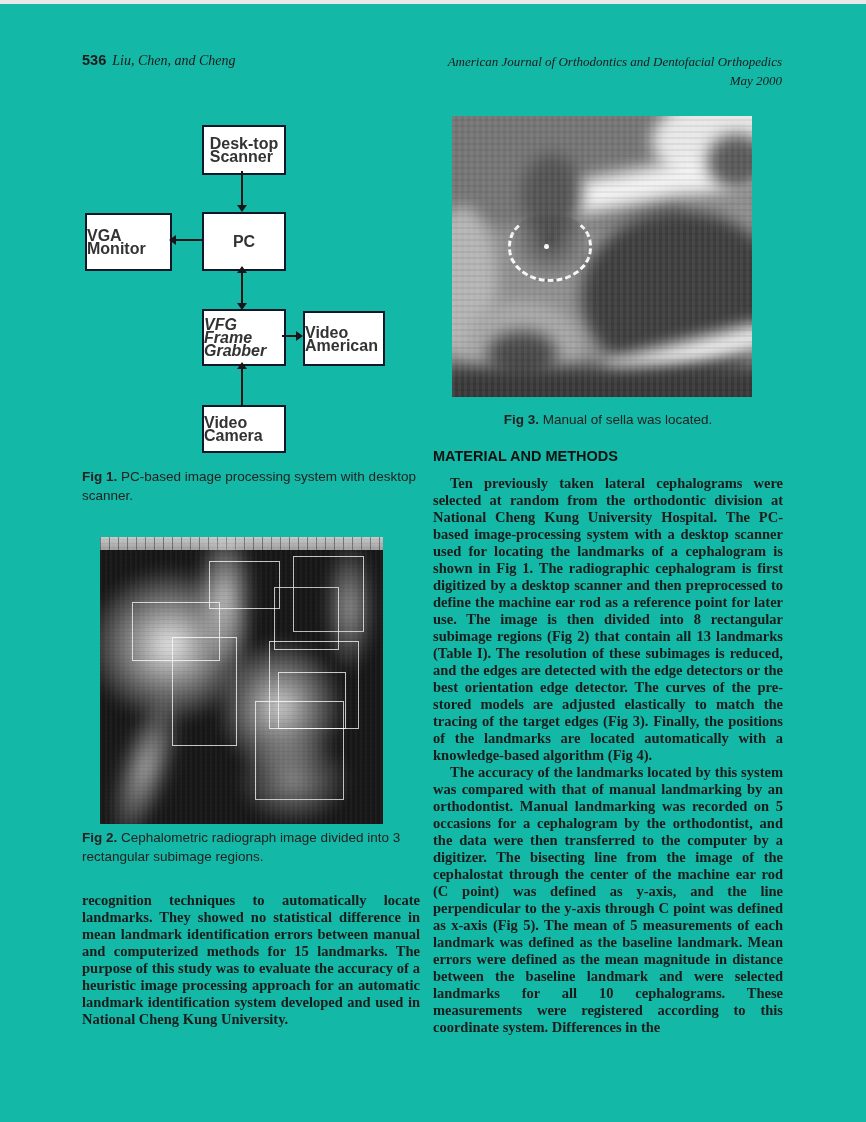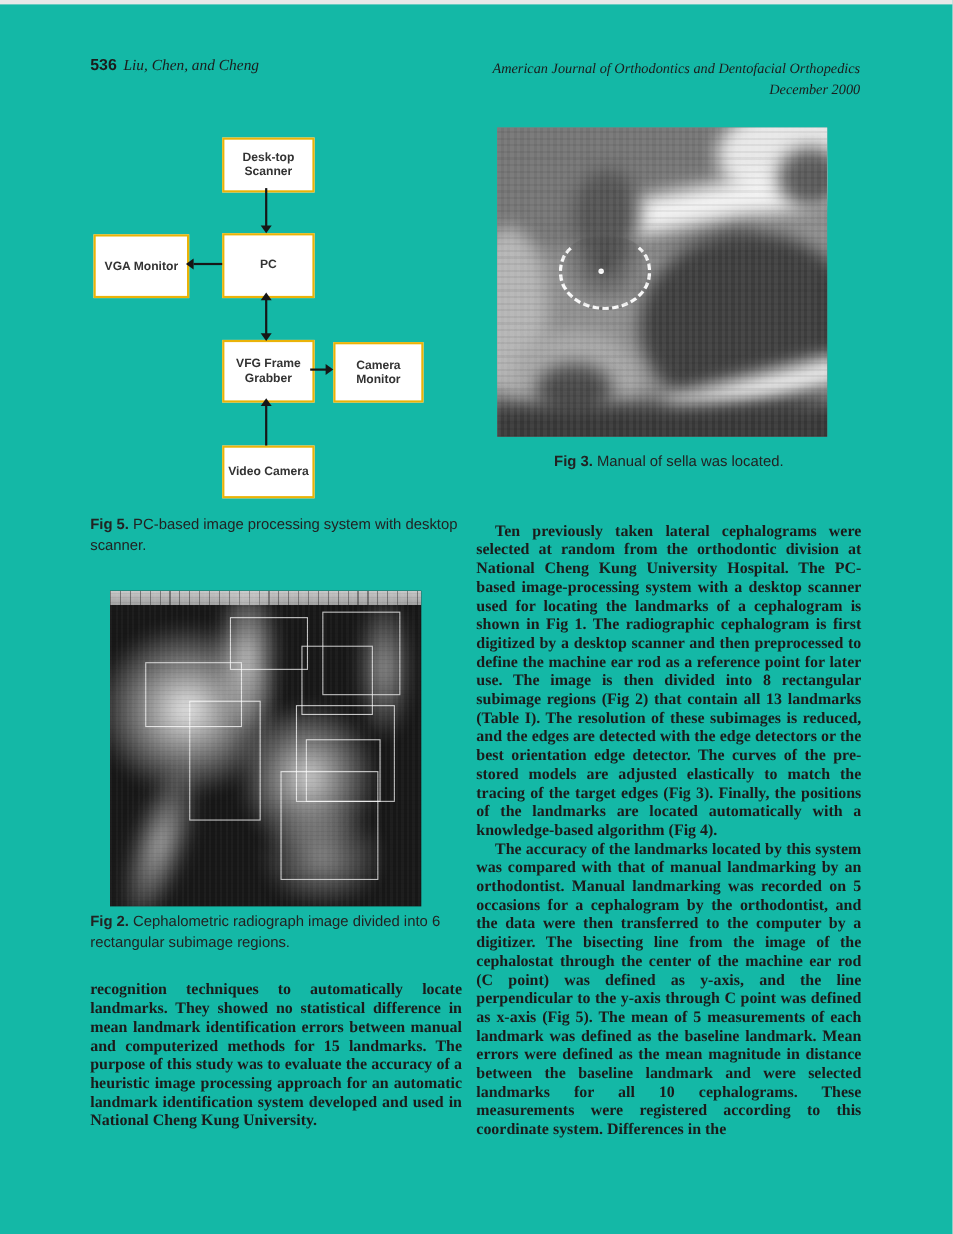--- a/index.html
+++ b/index.html
@@ -17,23 +17,23 @@
   .caption{font-family:"Liberation Sans",sans-serif;font-size:13.5px;line-height:19px;color:#222;}
   .caption b{font-weight:bold;}
   .section-heading{font-family:"Liberation Sans",sans-serif;font-weight:bold;font-size:14.5px;color:#111;}
   
   .bodytext{font-size:14.5px;line-height:17px;text-align:justify;}
   .bodytext p{margin:0;font-weight:bold;}
   .bodytext p.indent{text-indent:17px;}
   
   .flowchart{position:absolute;left:85px;top:115px;width:310px;height:340px;}
   .fc-box{
-    position:absolute;border:2px solid #eab308;background:#fff;
-    display:flex;align-items:center;justify-content:center;text-align:center;
-    font-family:"Liberation Sans",sans-serif;font-weight:bold;font-size:11px;
+    position:absolute;border:2px solid #0f172a;background:#fff;
+    display:flex;align-items:center;justify-content:center;text-align:left;
+    font-family:"Liberation Sans",sans-serif;font-weight:bold;font-size:16px;
     color:#333;white-space:pre-line;line-height:13px;
   }
   .fc-line{position:absolute;background:#161616;}
   .fc-tri{position:absolute;width:0;height:0;}
   .tri-down{border-left:5px solid transparent;border-right:5px solid transparent;border-top:7px solid #161616;}
   .tri-up{border-left:5px solid transparent;border-right:5px solid transparent;border-bottom:7px solid #161616;}
   .tri-left{border-top:5px solid transparent;border-bottom:5px solid transparent;border-right:7px solid #161616;}
   .tri-right{border-top:5px solid transparent;border-bottom:5px solid transparent;border-left:7px solid #161616;}
   
   .xray{position:absolute;left:100px;top:533px;width:283px;height:287px;background:#171717;overflow:hidden;}
@@ -65,52 +65,52 @@
 </head>
 <body>
 
 <div class="page">
 
   <div class="hdr-left">
     <span class="hdr-num">536</span><span class="hdr-authors">Liu, Chen, and Cheng</span>
   </div>
   <div class="hdr-right">
     <div>American Journal of Orthodontics and Dentofacial Orthopedics</div>
-    <div>December 2000</div>
+    <div>May 2000</div>
   </div>
 
   <div class="flowchart">
     <div class="fc-box" style="left:117px;top:6px;width:80px;height:46px;">Desk-top
 Scanner</div>
     <div class="fc-box" style="left:117px;top:93px;width:80px;height:55px;">PC</div>
     <div class="fc-box" style="left:0px;top:94px;width:83px;height:54px;">VGA Monitor</div>
-    <div class="fc-box" style="left:117px;top:190px;width:80px;height:53px;">VFG Frame
+    <div class="fc-box" style="left:117px;top:190px;width:80px;height:53px;font-style:italic;">VFG Frame
 Grabber</div>
-    <div class="fc-box" style="left:218px;top:192px;width:78px;height:51px;">Camera Monitor</div>
+    <div class="fc-box" style="left:218px;top:192px;width:78px;height:51px;">Video American</div>
     <div class="fc-box" style="left:117px;top:286px;width:80px;height:44px;">Video Camera</div>
 
     <div class="fc-line" style="left:156px;top:52px;width:2px;height:35px;"></div>
     <div class="fc-tri tri-down" style="left:152px;top:86px;"></div>
 
     <div class="fc-line" style="left:91px;top:120px;width:26px;height:2px;"></div>
     <div class="fc-tri tri-left" style="left:84px;top:116px;"></div>
 
     <div class="fc-line" style="left:156px;top:153px;width:2px;height:32px;"></div>
     <div class="fc-tri tri-up" style="left:152px;top:147px;"></div>
     <div class="fc-tri tri-down" style="left:152px;top:184px;"></div>
 
     <div class="fc-line" style="left:197px;top:216px;width:15px;height:2px;"></div>
     <div class="fc-tri tri-right" style="left:211px;top:212px;"></div>
 
     <div class="fc-line" style="left:156px;top:249px;width:2px;height:37px;"></div>
     <div class="fc-tri tri-up" style="left:152px;top:243px;"></div>
   </div>
 
   <div class="abs caption" style="left:82px;top:463px;width:338px;">
-    <b>Fig 5.</b><span> PC-based image processing system with desktop scanner.</span>
+    <b>Fig 1.</b><span> PC-based image processing system with desktop scanner.</span>
   </div>
 
   <div class="xray">
     <div class="blob xr-ruler"></div>
     <div class="blob" style="left:-15px;top:28px;width:170px;height:160px;background:radial-gradient(ellipse,rgba(245,245,245,.95) 0%,rgba(245,245,245,0) 70%);"></div>
     <div class="blob" style="left:95px;top:-10px;width:60px;height:140px;background:radial-gradient(ellipse,rgba(235,235,235,.8) 0%,rgba(235,235,235,0) 72%);"></div>
     <div class="blob" style="left:115px;top:100px;width:130px;height:140px;background:radial-gradient(ellipse,rgba(240,240,240,.85) 0%,rgba(240,240,240,0) 70%);"></div>
     <div class="blob" style="left:18px;top:150px;width:55px;height:160px;transform:rotate(18deg);background:radial-gradient(ellipse,rgba(225,225,225,.7) 0%,rgba(225,225,225,0) 70%);"></div>
     <div class="blob" style="left:222px;top:0px;width:55px;height:140px;background:radial-gradient(ellipse,rgba(215,215,215,.65) 0%,rgba(215,215,215,0) 68%);"></div>
     <div class="blob" style="left:135px;top:195px;width:115px;height:95px;background:radial-gradient(ellipse,rgba(230,230,230,.55) 0%,rgba(230,230,230,0) 70%);"></div>
@@ -120,21 +120,21 @@
     <div class="xr-rect" style="left:174px;top:50px;width:63px;height:61px;"></div>
     <div class="xr-rect" style="left:32px;top:65px;width:86px;height:57px;"></div>
     <div class="xr-rect" style="left:72px;top:100px;width:63px;height:107px;"></div>
     <div class="xr-rect" style="left:169px;top:104px;width:88px;height:86px;"></div>
     <div class="xr-rect" style="left:178px;top:135px;width:66px;height:55px;"></div>
     <div class="xr-rect" style="left:155px;top:164px;width:87px;height:97px;"></div>
     <div class="grain"></div>
   </div>
 
   <div class="abs caption" style="left:82px;top:824px;width:338px;">
-    <b>Fig 2.</b><span> Cephalometric radiograph image divided into 6 rectangular subimage regions.</span>
+    <b>Fig 2.</b><span> Cephalometric radiograph image divided into 3 rectangular subimage regions.</span>
   </div>
 
   <div class="abs bodytext" style="left:82px;top:888px;width:338px;">
     <p>recognition techniques to automatically locate landmarks. They showed no statistical difference in mean landmark identification errors between manual and computerized methods for 15 landmarks. The purpose of this study was to evaluate the accuracy of a heuristic image processing approach for an automatic landmark identification system developed and used in National Cheng Kung University.</p>
   </div>
 
   <div class="sella-img">
     <div class="s-blob" style="left:-30px;top:-30px;width:260px;height:140px;border-radius:0;background:#757575;"></div>
     <div class="s-blob" style="left:200px;top:-20px;width:140px;height:90px;background:#e8e8e8;"></div>
     <div class="s-blob" style="left:100px;top:48px;width:230px;height:34px;transform:rotate(-11deg);border-radius:20px;background:#f2f2f2;"></div>
@@ -148,19 +148,20 @@
     <div class="s-blob" style="left:-10px;top:250px;width:330px;height:60px;border-radius:0;background:#383838;"></div>
     <div class="sella-cup"></div>
     <div class="sella-dot"></div>
     <div class="pixelate"></div>
   </div>
 
   <div class="abs caption" style="left:433px;top:406px;width:350px;text-align:center;">
     <b>Fig 3.</b><span> Manual of sella was located.</span>
   </div>
 
+  <div class="abs section-heading" style="left:433px;top:444px;width:350px;">MATERIAL AND METHODS</div>
 
   <div class="abs bodytext" style="left:433px;top:471px;width:350px;">
     <p class="indent">Ten previously taken lateral cephalograms were selected at random from the orthodontic division at National Cheng Kung University Hospital. The PC-based image-processing system with a desktop scanner used for locating the landmarks of a cephalogram is shown in Fig 1. The radiographic cephalogram is first digitized by a desktop scanner and then preprocessed to define the machine ear rod as a reference point for later use. The image is then divided into 8 rectangular subimage regions (Fig 2) that contain all 13 landmarks (Table I). The resolution of these subimages is reduced, and the edges are detected with the edge detectors or the best orientation edge detector. The curves of the pre-stored models are adjusted elastically to match the tracing of the target edges (Fig 3). Finally, the positions of the landmarks are located automatically with a knowledge-based algorithm (Fig 4).</p>
     <p class="indent">The accuracy of the landmarks located by this system was compared with that of manual landmarking by an orthodontist. Manual landmarking was recorded on 5 occasions for a cephalogram by the orthodontist, and the data were then transferred to the computer by a digitizer. The bisecting line from the image of the cephalostat through the center of the machine ear rod (C point) was defined as y-axis, and the line perpendicular to the y-axis through C point was defined as x-axis (Fig 5). The mean of 5 measurements of each landmark was defined as the baseline landmark. Mean errors were defined as the mean magnitude in distance between the baseline landmark and were selected landmarks for all 10 cephalograms. These measurements were registered according to this coordinate system. Differences in the</p>
   </div>
 
 </div>
 
 </body></html>

